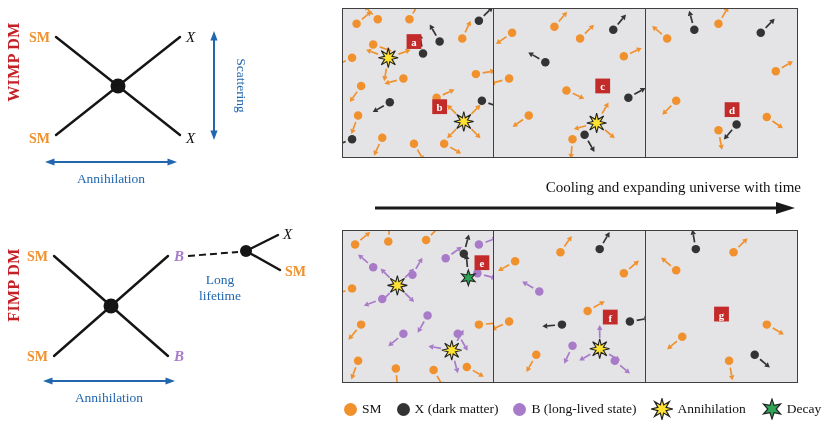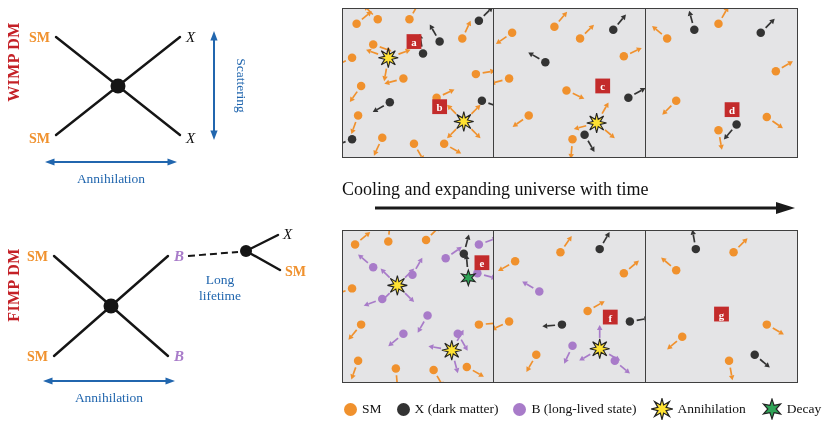--- a/index.html
+++ b/index.html
@@ -6,21 +6,21 @@
   html,body{width:833px;height:430px;background:#fff;overflow:hidden;
     font-family:"Liberation Serif",serif;}
   .stage{position:relative;width:833px;height:430px;background:#fff}
   .abs{position:absolute}
   .side-label{position:absolute;width:130px;height:22px;text-align:center;
     transform:rotate(-90deg);font-weight:bold;font-size:16px;color:#C42127;letter-spacing:.4px}
   svg{display:block;font-family:"Liberation Serif",serif}
   .panels{position:absolute;display:flex}
   .panel{background:#E4E4E6;border:1.6px solid #3F3F3F}
   .panel + .panel{margin-left:-1.6px}
-  .caption{position:absolute;text-align:left;font-size:18px;color:#111}
+  .caption{position:absolute;text-align:right;font-size:15px;color:#111}
   .legend{position:absolute;display:flex;align-items:center;font-size:13.5px;color:#111}
   .legend .item{display:flex;align-items:center;margin-right:15px;white-space:nowrap}
   .dot{width:13px;height:13px;border-radius:50%;margin-right:5px;flex:0 0 auto}
   .star-swatch{margin-right:4px;flex:0 0 auto}
   .fey{stroke:#151515;stroke-width:2.4;stroke-linecap:round}
   .dash{stroke:#151515;stroke-width:2;stroke-dasharray:7 4;fill:none}
   .t-sm{fill:#F0912D;font-weight:bold;font-size:14px}
   .t-x{fill:#111;font-style:italic;font-size:15px}
   .t-b{fill:#A87BC9;font-style:italic;font-weight:bold;font-size:15px}
   .t-blue{fill:#2166AE;font-size:13.5px}

